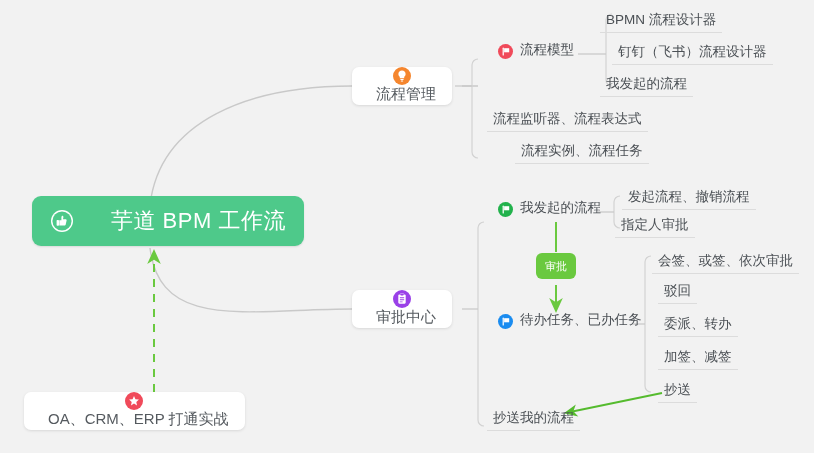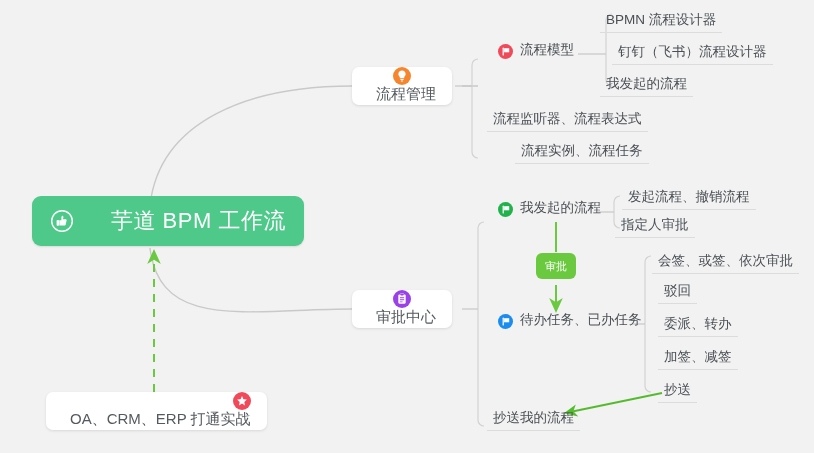--- a/index.html
+++ b/index.html
@@ -263,21 +263,21 @@
     <span class="leaf-label">加签、减签</span>
   </div>
   <div class="node leaf-node" style="left:658px; top:381px;align-items:flex-end;">
     <span class="leaf-label">抄送</span>
   </div>
 
   <div class="node leaf-node" style="left:487px; top:409px;">
     <span class="leaf-label">抄送我的流程</span>
   </div>
 
-  <div class="node card-node" style="left:46px; top:392px;align-items:flex-end;">
+  <div class="node card-node" style="left:24px; top:392px;">
     <span class="icon">
       <svg width="18" height="18" viewBox="0 0 18 18">
         <circle cx="9" cy="9" r="9" fill="#f04a5a"></circle>
         <path d="M9 4.0 L10.45 7.25 L13.9 7.6 L11.3 9.95 L12.05 13.4
                  L9 11.6 L5.95 13.4 L6.7 9.95 L4.1 7.6 L7.55 7.25 Z" fill="#ffffff"></path>
       </svg>
     </span>
     <span class="card-label">OA、CRM、ERP 打通实战</span>
   </div>
 

